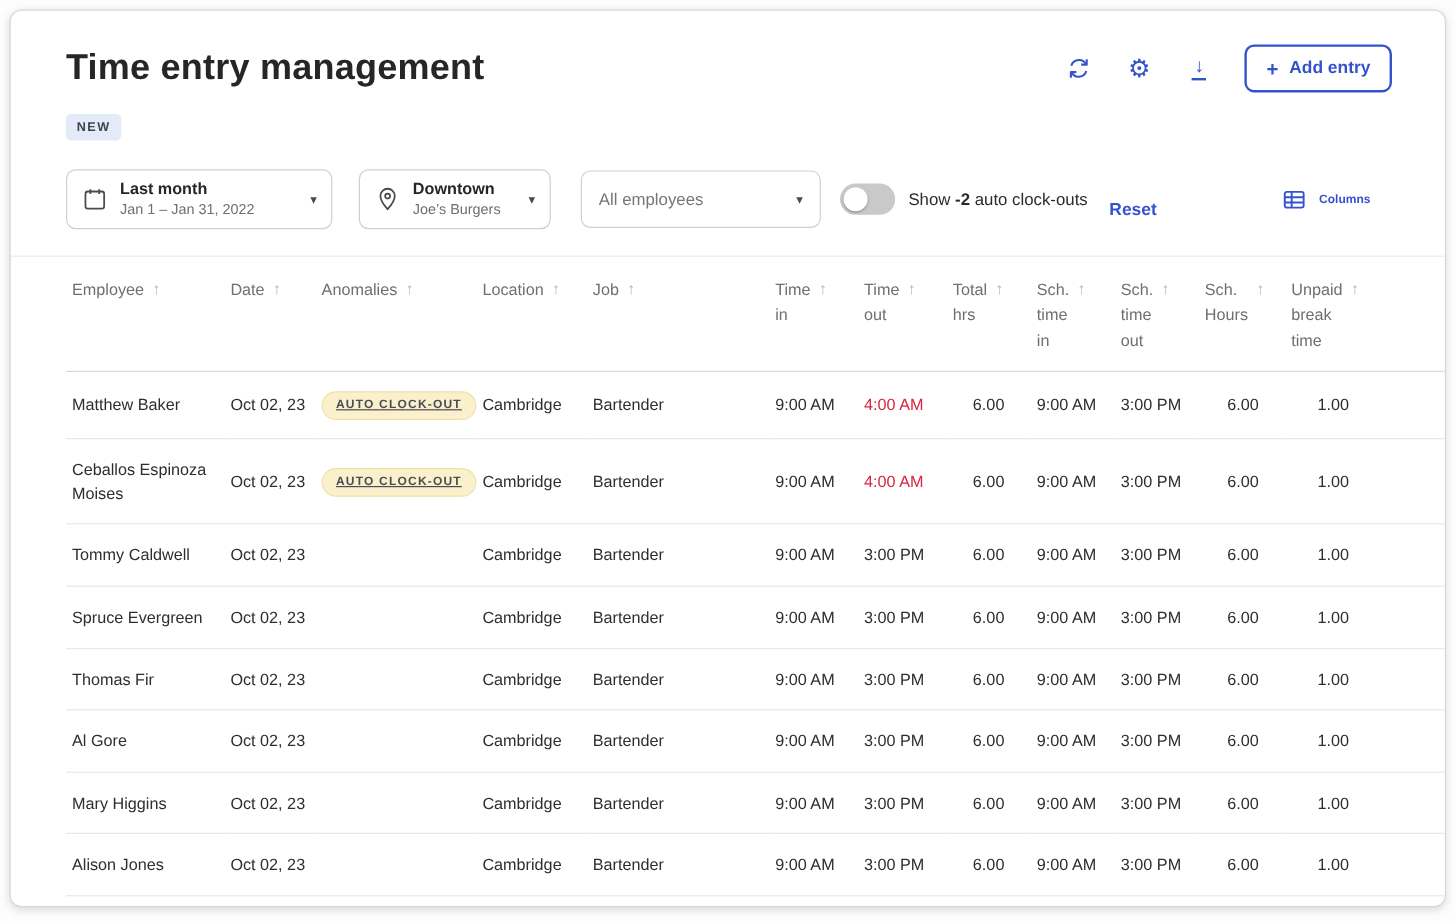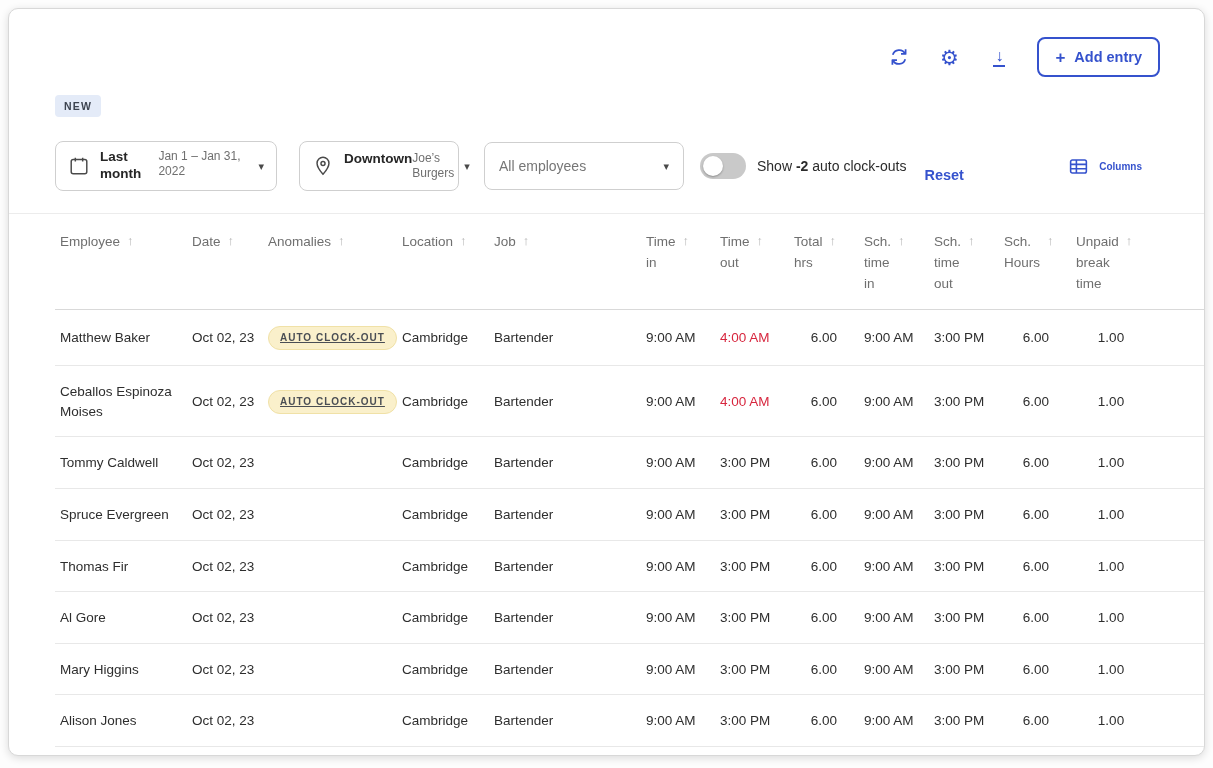--- a/index.html
+++ b/index.html
@@ -39,21 +39,21 @@
   .banner-text{font-size:13.5px;color:#3c3c3c;}
   .banner-text a{color:var(--accent);font-weight:700;text-decoration:underline;cursor:pointer;}
 
   
   .filters{display:flex;align-items:center;padding:8px 44px 22px 46px;}
   .combo{display:flex;align-items:center;gap:10px;border:1px solid #cfcfcf;border-radius:8px;
     height:50px;padding:0 12px 0 12px;background:#fff;cursor:pointer;}
   .combo.date{width:222px;margin-right:22px;}
   .combo.loc{width:160px;margin-right:25px;}
   .combo .ic{color:#4a4a4a;display:flex;}
-  .combo-lines{display:flex;flex-direction:row;line-height:1.25;}
+  .combo-lines{display:flex;flex-direction:column;line-height:1.25;}
   .combo-main{font-size:13.5px;font-weight:700;color:#262626;}
   .combo-sub{font-size:12px;color:#6f6f6f;}
   .caret{margin-left:auto;color:#4a4a4a;font-size:11px;}
   .select{display:flex;align-items:center;border:1px solid #cfcfcf;border-radius:8px;height:48px;
     width:200px;padding:0 14px;background:#fff;color:#767676;font-size:14px;cursor:pointer;margin-right:16px;}
   .toggle{width:46px;height:26px;border-radius:13px;background:var(--toggle_off);position:relative;
     cursor:pointer;flex:none;margin-right:11px;border:none;}
   .toggle .knob{position:absolute;left:3px;top:3px;width:20px;height:20px;border-radius:50%;
     background:#fff;box-shadow:0 1px 2px rgba(0,0,0,.3);}
   .toggle-label{font-size:14px;color:#2b2b2b;white-space:nowrap;}
@@ -83,20 +83,21 @@
     border-radius:999px;white-space:nowrap;text-decoration:underline;}
   td.flag-cell .val.flagged{color:var(--alert_red);}
   svg{display:block;}
 </style>
 </head>
 <body>
 
 <div class="card">
 
   <div class="hdr">
+    <div class="title">Time entry management</div>
     <div class="actions">
       <button class="icon-btn" aria-label="refresh">
         <span>
           <svg width="22" height="22" viewBox="0 0 24 24" fill="none" stroke="currentColor" stroke-width="1.9">
             <path d="M18.6 8.2A7.3 7.3 0 0 0 5.2 9.6"></path>
             <path d="M5.4 15.8A7.3 7.3 0 0 0 18.8 14.4"></path>
             <path d="M19.2 3.6v5h-5" stroke-linejoin="round"></path>
             <path d="M4.8 20.4v-5h5" stroke-linejoin="round"></path>
           </svg>
         </span>

